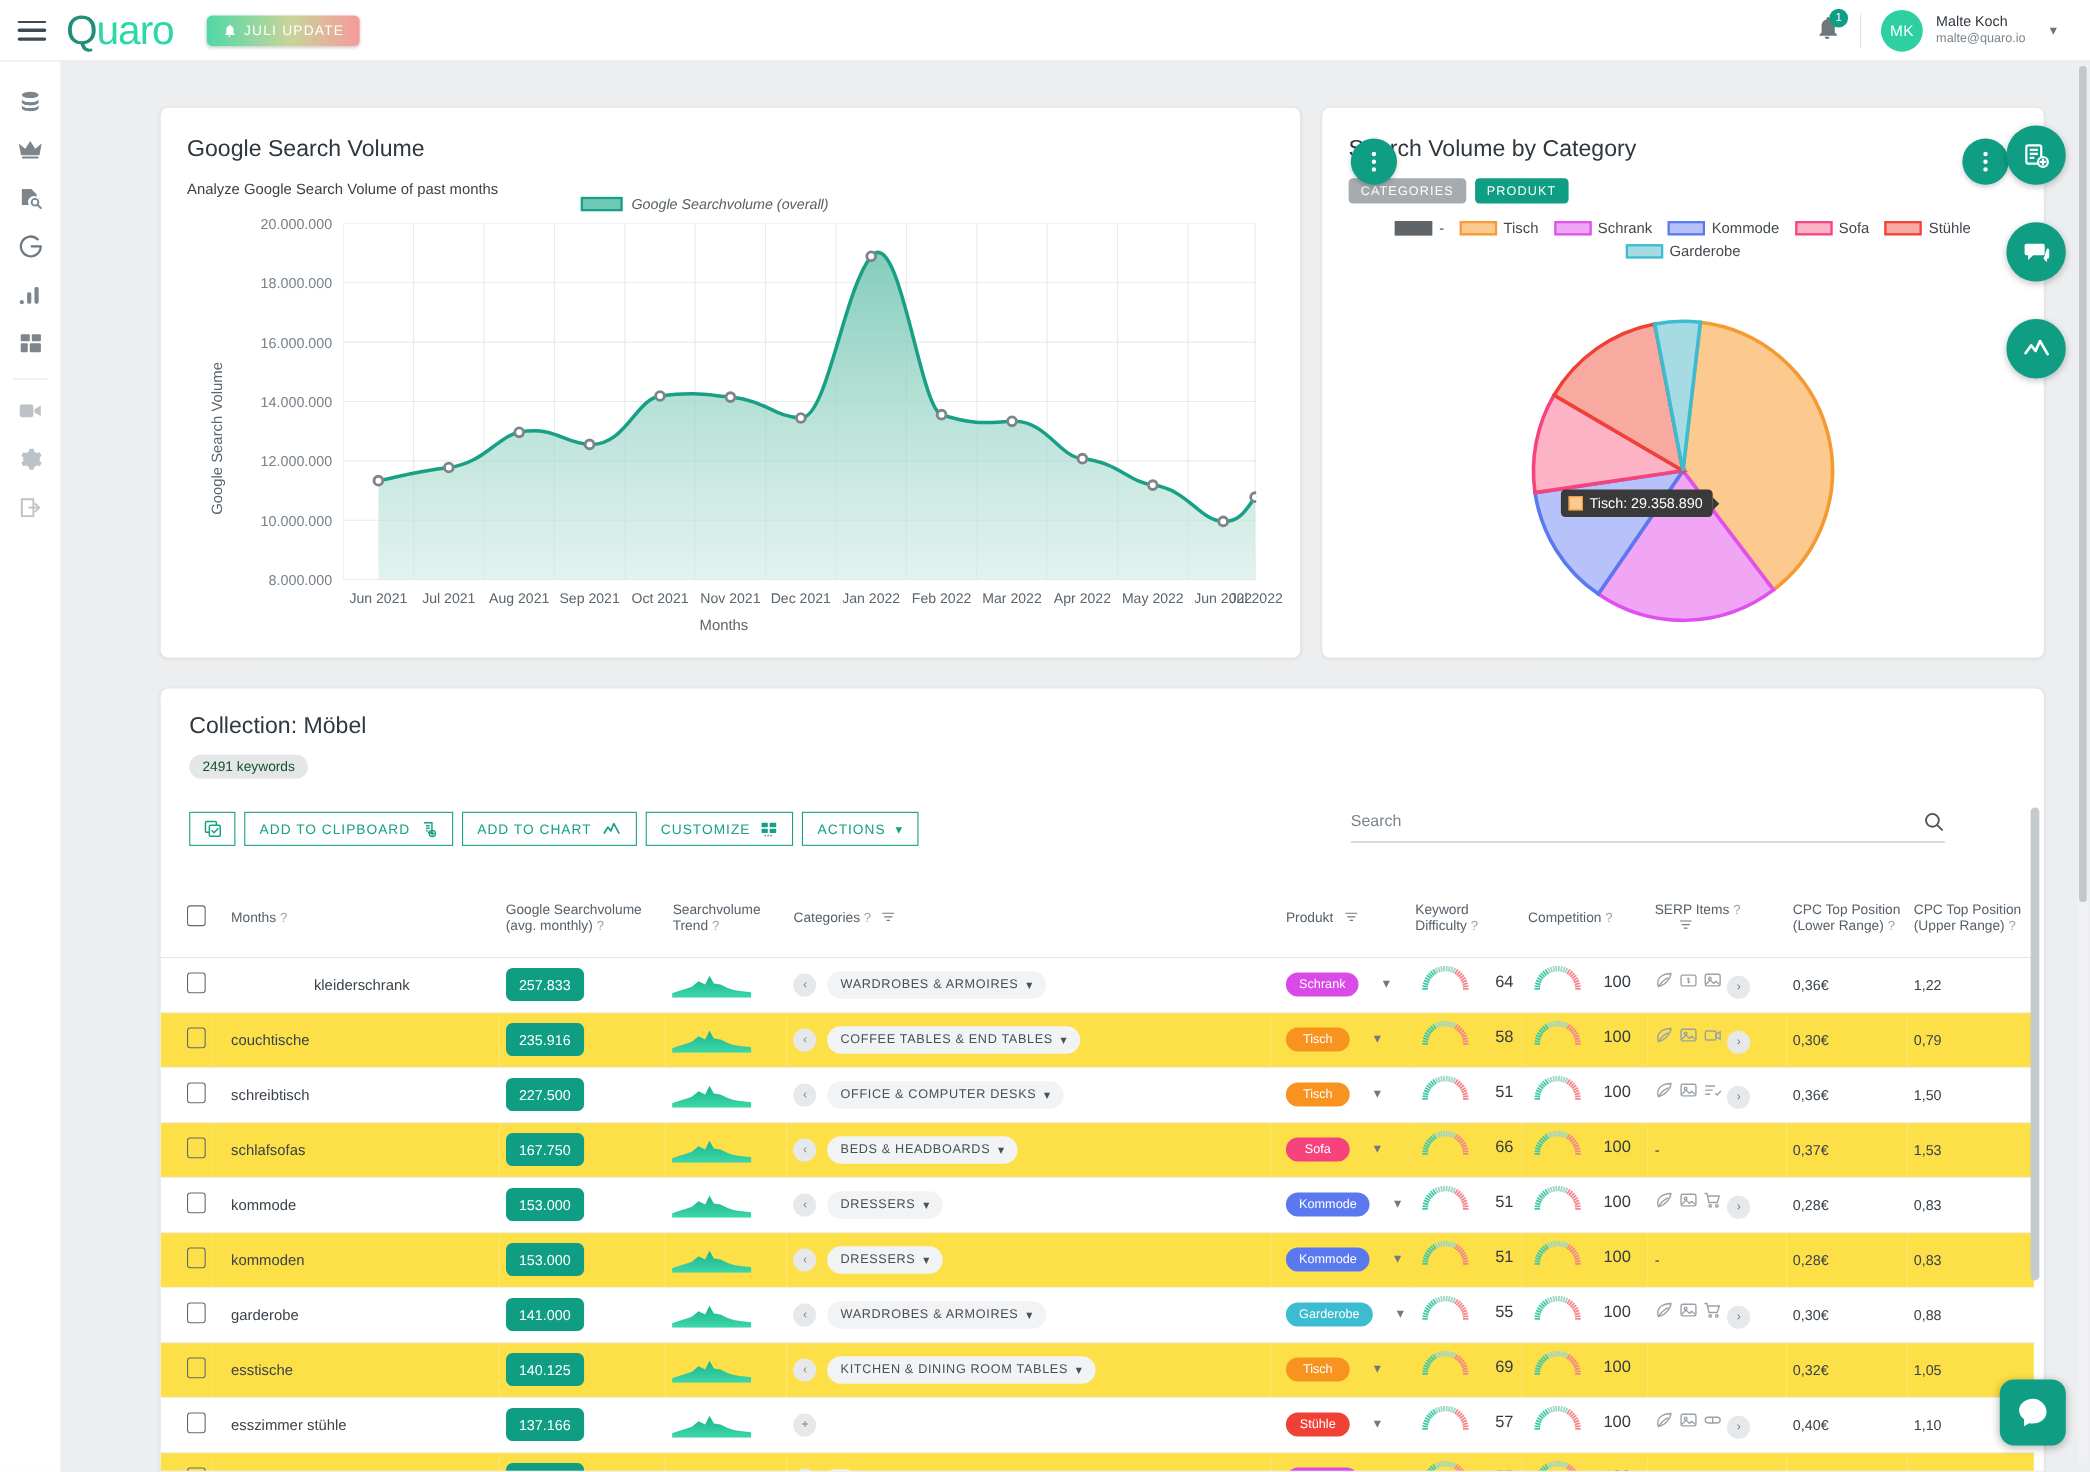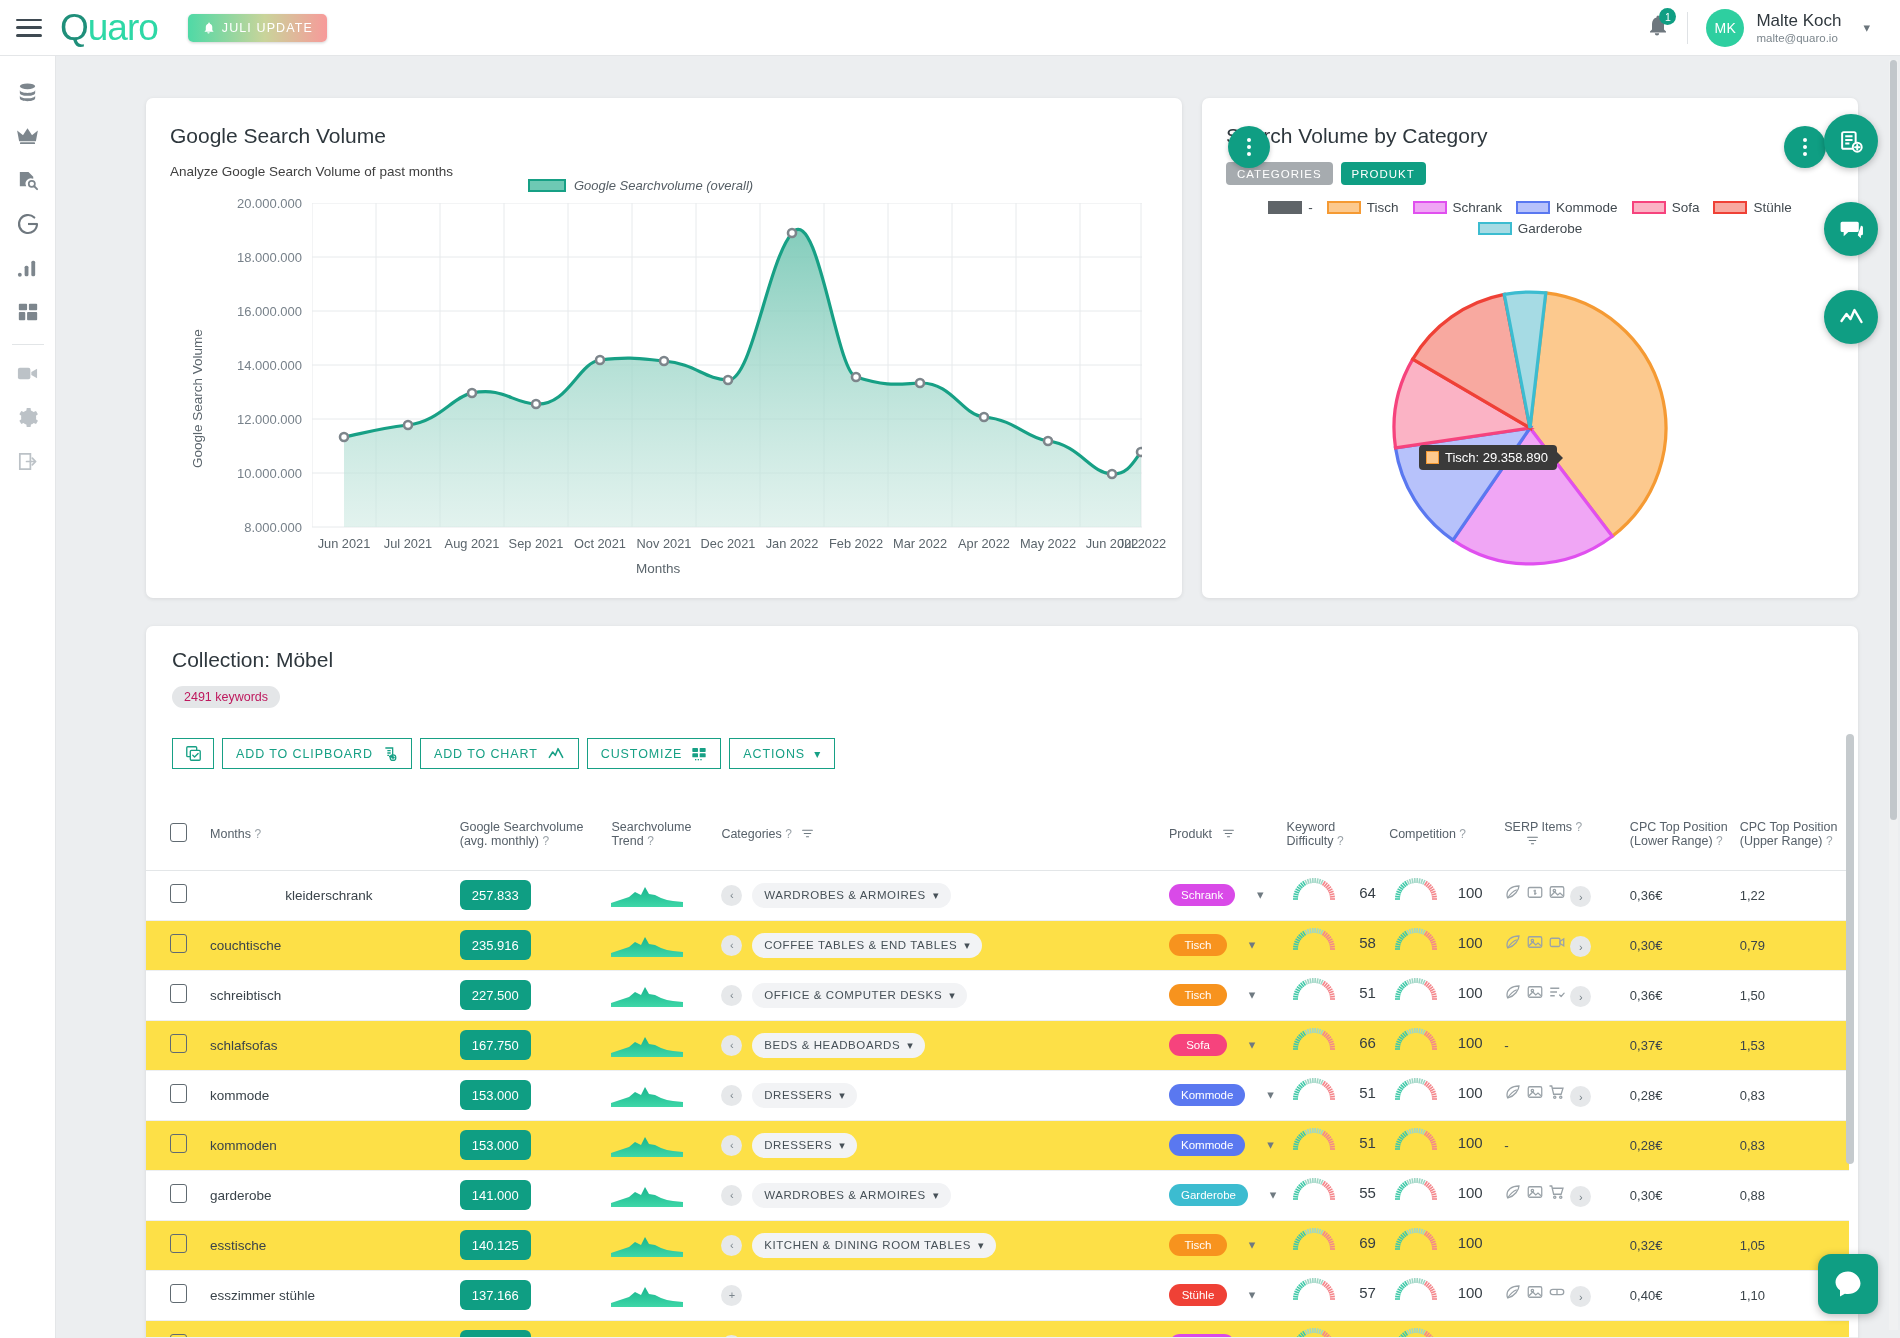--- a/index.html
+++ b/index.html
@@ -34,21 +34,21 @@
     position: absolute; top: -5px; right: -7px; background: #0f9e83; color: #fff;
     border-radius: 50%; width: 17px; height: 17px; font-size: 10.5px;
     display: flex; align-items: center; justify-content: center;
   }
   .divider-v { width: 1px; height: 32px; background: #dfe2e5; margin-right: 18px; }
   .avatar {
     width: 38px; height: 38px; border-radius: 50%; background: #2ecfa0; color: #fff;
     display: flex; align-items: center; justify-content: center; font-size: 14px;
     letter-spacing: .5px; margin-right: 12px;
   }
-  .uname { font-size: 17px; color: #30383e; line-height: 1.25; }
+  .uname { font-size: 13px; color: #30383e; line-height: 1.25; }
   .umail { font-size: 11.5px; color: #7b858c; line-height: 1.25; }
   .chev-user { margin-left: 22px; color: #6b757c; font-size: 13px; }
 
   
   .rail {
     position: absolute; top: 56px; left: 0; width: 56px; height: 1282px;
     background: #fff; border-right: 1px solid #e4e6e8;
     display: flex; flex-direction: column; align-items: center; padding-top: 14px; z-index: 40;
   }
   .rail-ic { width: 44px; height: 44px; display: flex; align-items: center; justify-content: center;
@@ -106,21 +106,21 @@
   }
   .tooltip:after {
     content:""; position:absolute; right:-6px; top:50%; transform:translateY(-50%);
     border-top:6px solid transparent; border-bottom:6px solid transparent; border-left:6px solid #3a3a3a;
   }
   .tt-sw { width: 13px; height: 13px; background: #fcc98e; border: 1.5px solid #f59a33; }
 
   
   .coll-title { font-size: 21px; color: #2e373d; }
   .pill-count {
-    display: inline-block; background: #e4e6e8; color: #be185d; font-size: 12.5px;
+    display: inline-block; background: #e4e6e8; color: #14532d; font-size: 12.5px;
     border-radius: 11px; padding: 4px 12px; margin-top: 12px;
   }
   .tb-btn {
     height: 31px; border: 1px solid #17a085; border-radius: 0; background: #fff;
     color: #17a085; font-size: 12.5px; letter-spacing: .9px; display: inline-flex;
     align-items: center; gap: 9px; padding: 0 13px; cursor: pointer;
   }
   .tb-btn.sq { width: 42px; justify-content: center; padding: 0; }
   .searchbox {
     position: absolute; left: 1172px; top: 672px; width: 540px; height: 38px;
@@ -491,20 +491,27 @@
             <rect x="10" y="19.5" width="2" height="2"></rect>
             <rect x="14" y="19.5" width="2" height="2"></rect>
           </svg>
       </button>
       <button class="tb-btn">
         <span>ACTIONS</span>
         <span style="font-size:12px;">▾</span>
       </button>
     </div>
 
+    <div class="searchbox" style="left:1082px;top:102px;width:540px;">
+      <input value="" placeholder="Search" style="">
+      <svg width="20" height="20" viewBox="0 0 24 24" fill="none" stroke="#4b545a" stroke-width="2">
+          <circle cx="10.5" cy="10.5" r="7"></circle>
+          <path d="M15.8 15.8L21 21" stroke-linecap="round"></path>
+        </svg>
+    </div>
 
     <div style="position:absolute;left:0;top:172px;width:1703px;height:540px;overflow:hidden;">
       <table>
         <colgroup>
           <col style="width:44px">
             <col style="width:250px">
             <col style="width:145px">
             <col style="width:105px">
           <col style="width:420px">
             <col style="width:120px">

